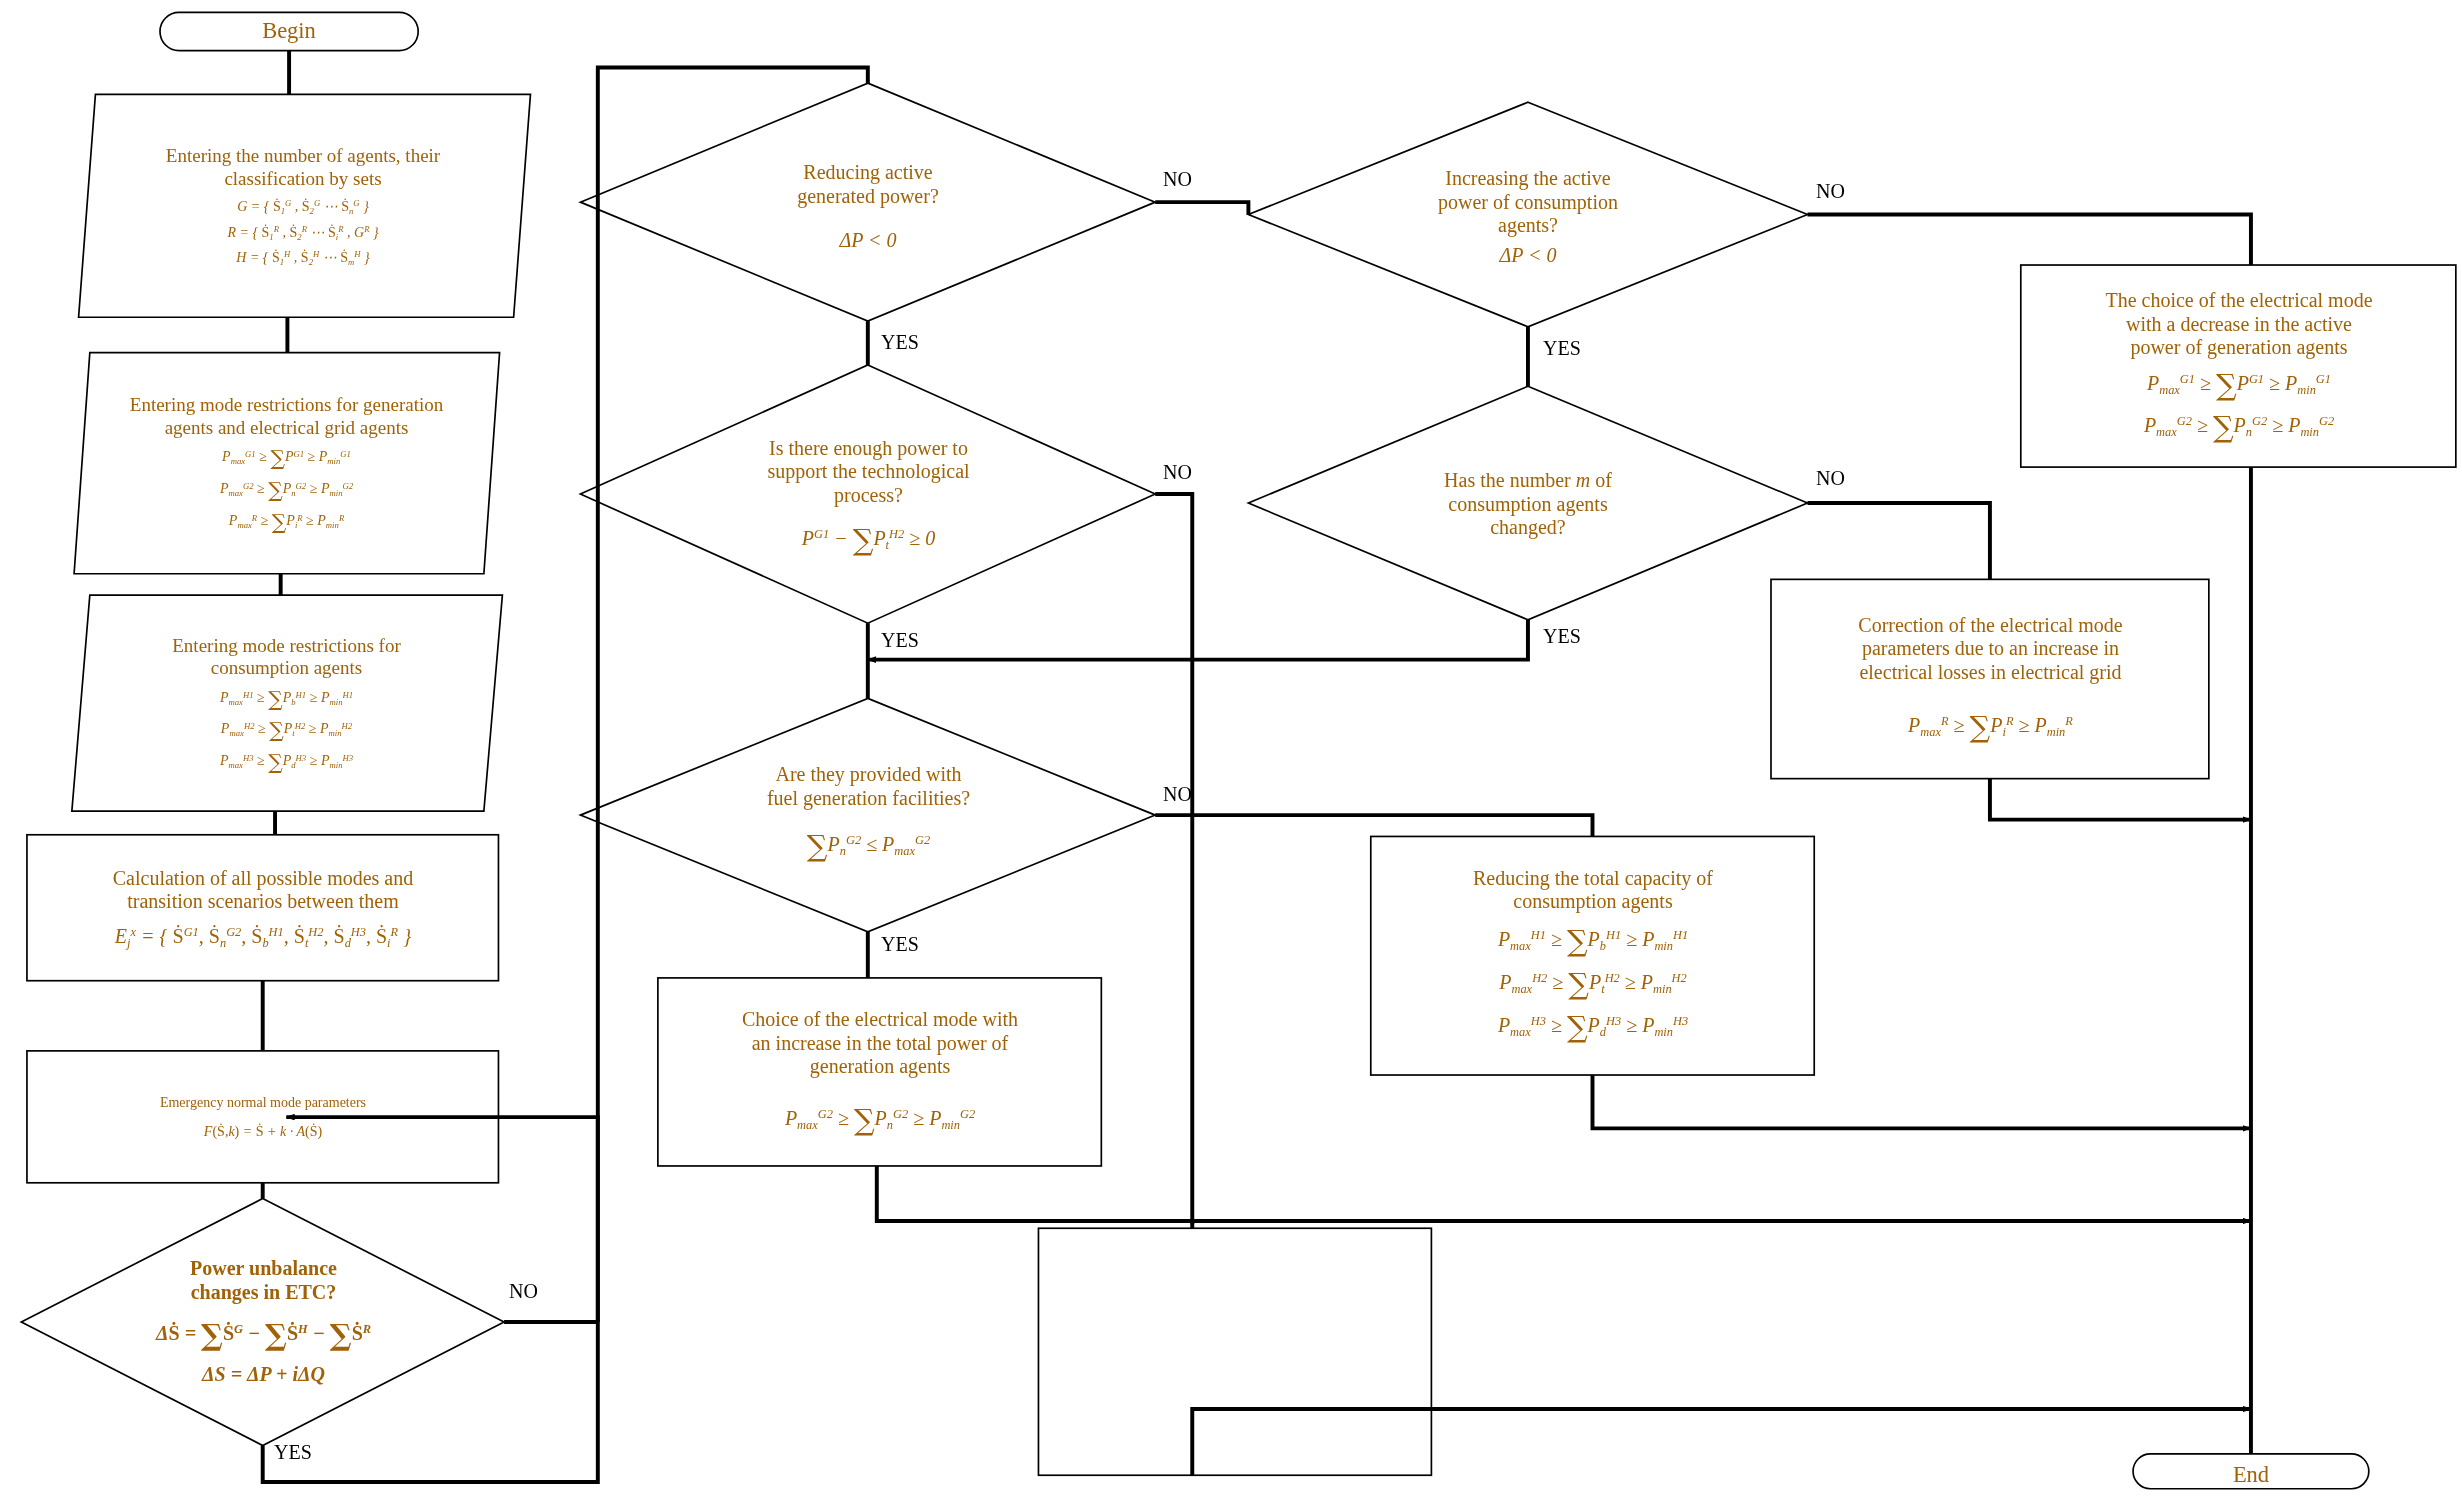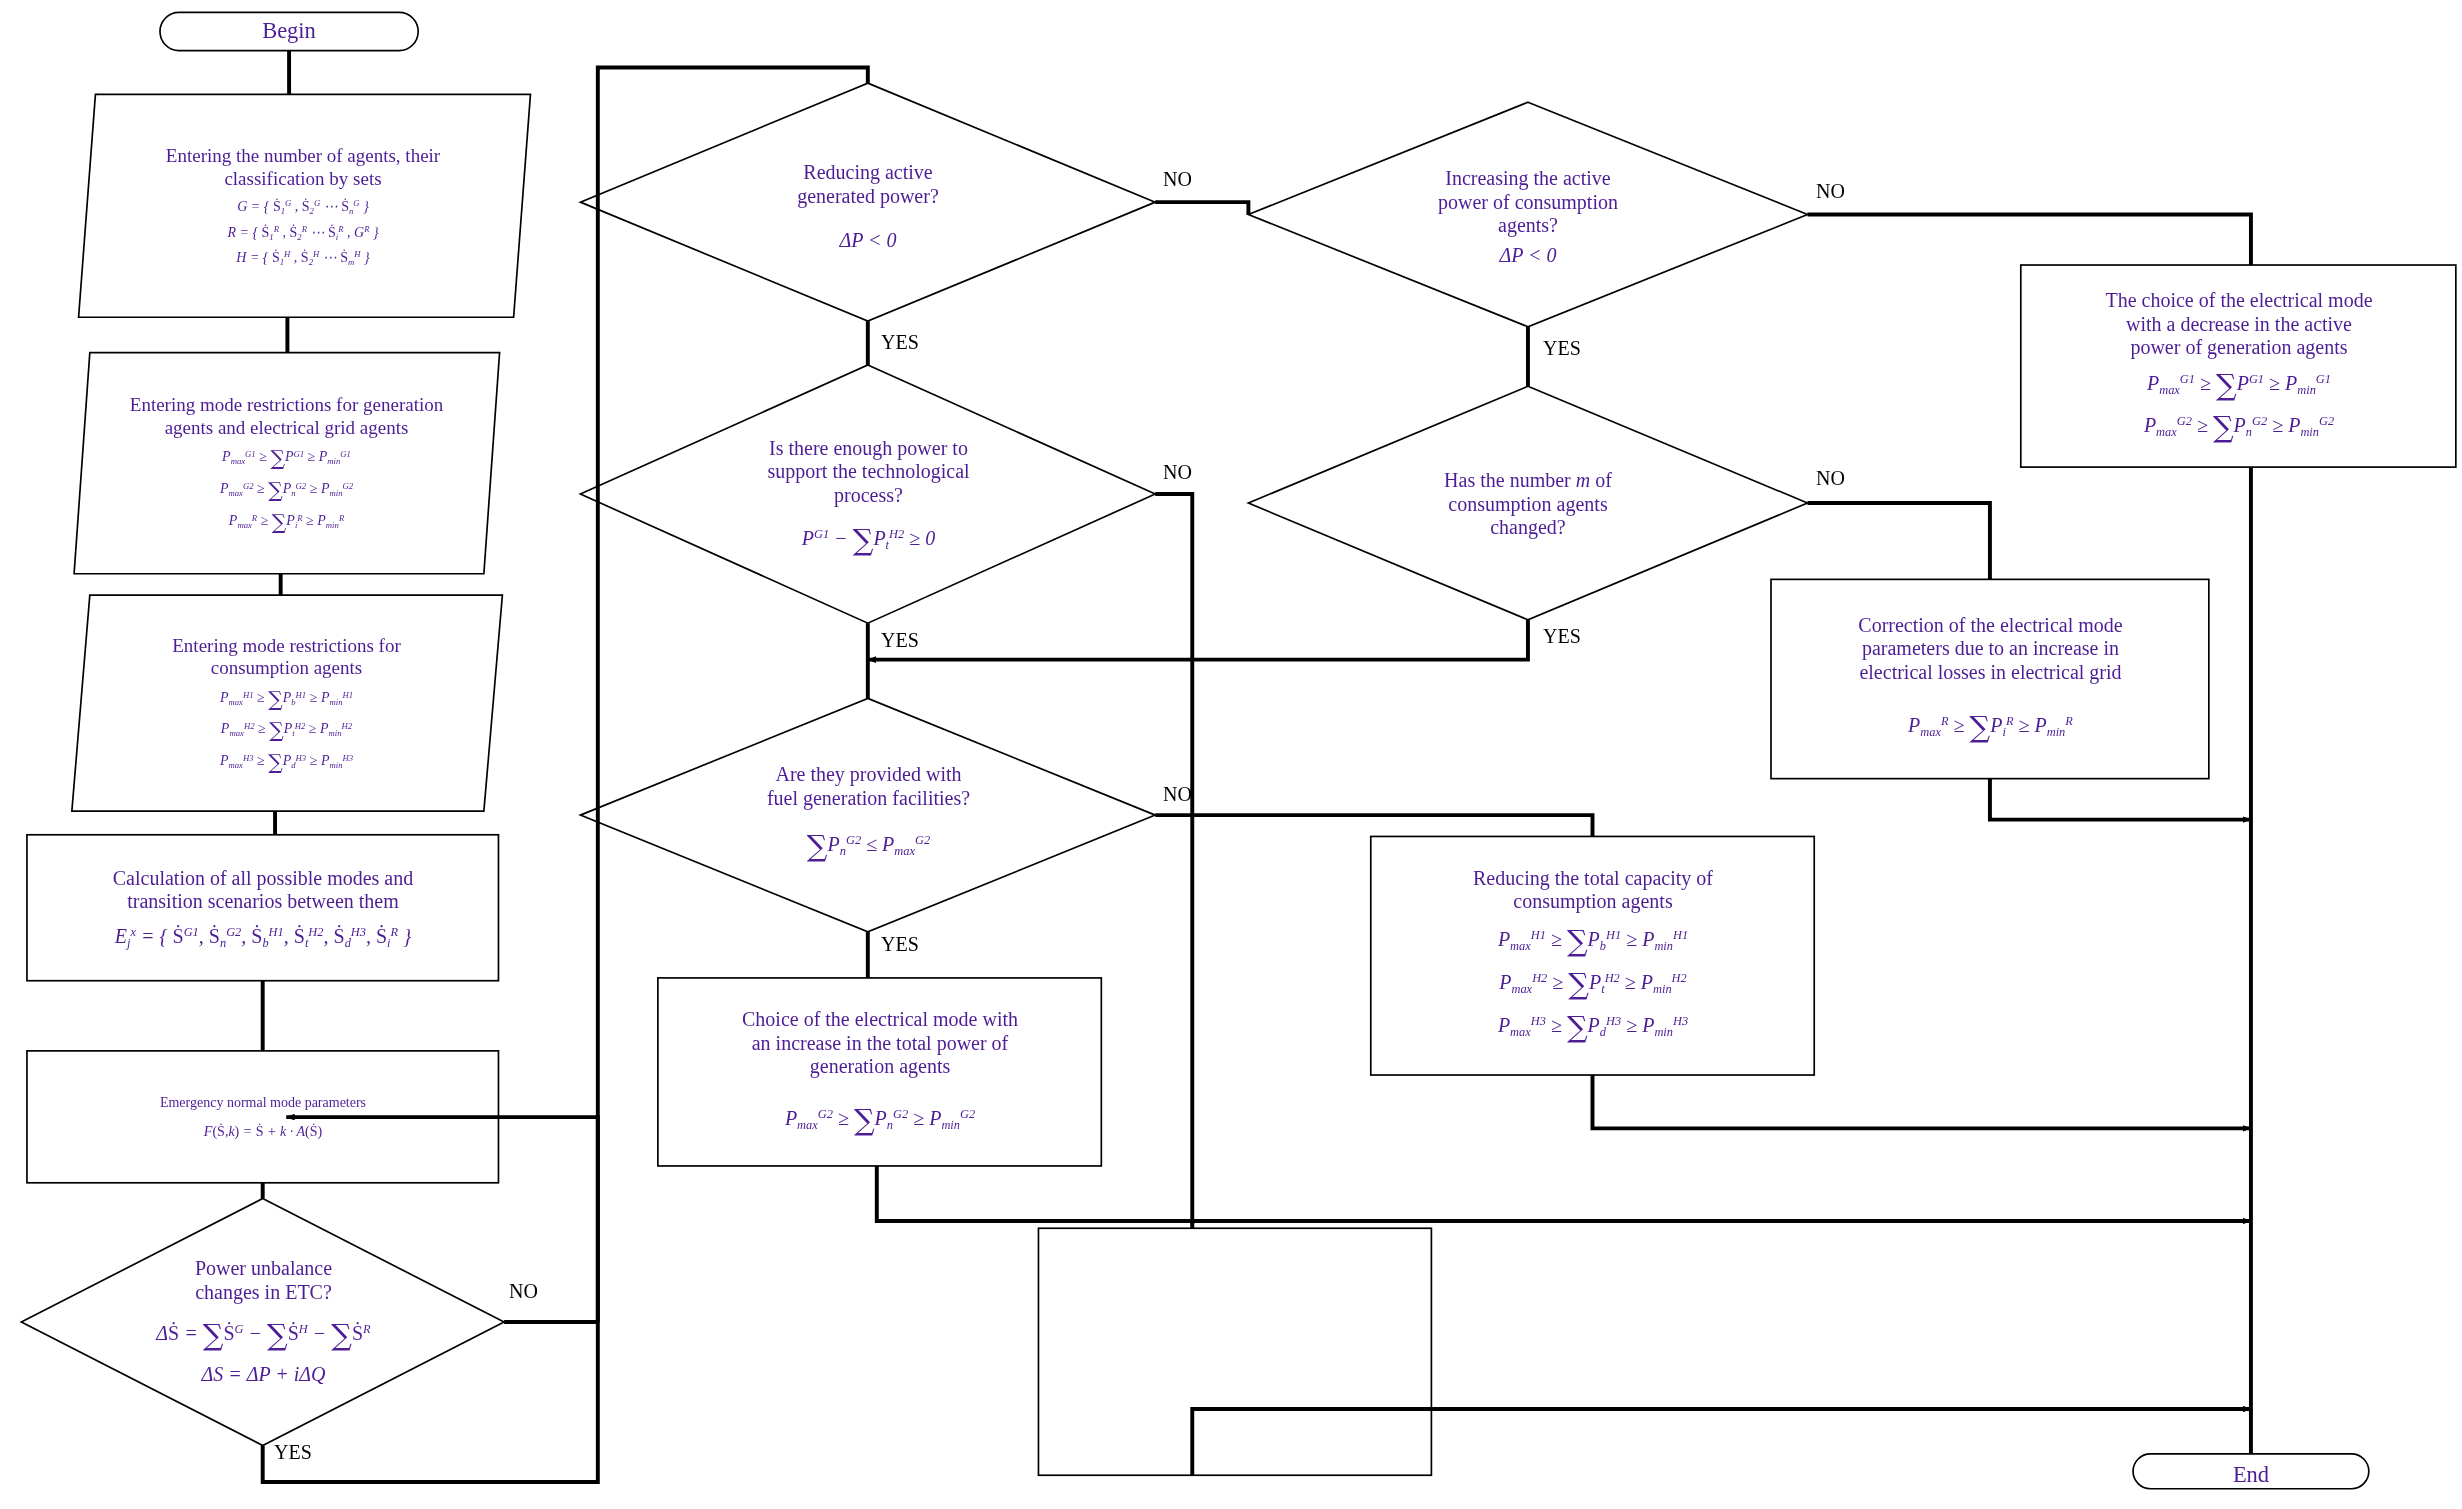--- a/index.html
+++ b/index.html
@@ -1,20 +1,20 @@
 <!DOCTYPE html>
 <html style="font-size:9px"><head>
 <meta charset="utf-8">
 <style>
   html,body{margin:0;padding:0;background:#ffffff;}
   #stage{position:relative;width:2462px;height:1509px;background:#fff;
          font-family:"Liberation Serif","DejaVu Serif",serif;overflow:hidden;}
   svg{position:absolute;left:0;top:0;width:2462px;height:1509px;}
   .node-text{position:absolute;display:flex;flex-direction:column;align-items:center;
-             justify-content:center;text-align:center;color:#4c1d95;line-height:1.18;
+             justify-content:center;text-align:center;color:#a16207;line-height:1.18;
              font-family:"Liberation Serif","DejaVu Serif",serif;}
   .t34{font-size:19px;}
   .t36{font-size:20px;}
   .t38{font-size:14px;}
   .t40{font-size:22.5px;}
   .lbl{position:absolute;font-size:20px;color:#000;
        font-family:"Liberation Serif","DejaVu Serif",serif;white-space:nowrap;}
   .eq{font-style:italic;white-space:nowrap;display:inline-block;}
   .ro{font-style:normal;}
   sub,sup{font-size:62%;font-style:italic;line-height:0;}
@@ -168,21 +168,21 @@
   </div>
 </div>
 
 <div class="node-text t38" style="left:33px;top:1057px;width:460px;height:121px;">
   <div class="ttl">Emergency normal mode parameters</div>
   <div class="eq eqline t38" style="margin-top:12.4px;">
     F<span class="ro">(</span><span class="ro">Ṡ</span>,k<span class="ro">)</span> = <span class="ro">Ṡ</span> + k · A<span class="ro">(</span><span class="ro">Ṡ</span><span class="ro">)</span>
   </div>
 </div>
 
-<div class="node-text t36" style="left:67px;top:1232px;width:393px;height:180px;">
+<div class="node-text t36" style="left:67px;top:1232px;width:393px;height:180px;font-weight:bold;">
   <div class="ttl">Power unbalance</div>
   <div class="ttl">changes in ETC?</div>
   <div class="eq eqline t36" style="margin-top:13.5px;">
     Δ<span class="ro">Ṡ</span> = <span class="sum">∑</span><span class="ro">Ṡ</span><sup>G</sup> − <span class="sum">∑</span><span class="ro">Ṡ</span><sup>H</sup> − <span class="sum">∑</span><span class="ro">Ṡ</span><sup>R</sup>
   </div>
   <div class="eq eqline t36" style="margin-top:11.2px;">
     ΔS = ΔP + iΔQ
   </div>
 </div>
 <div class="lbl" style="left:509px;top:1280px;">NO</div>

